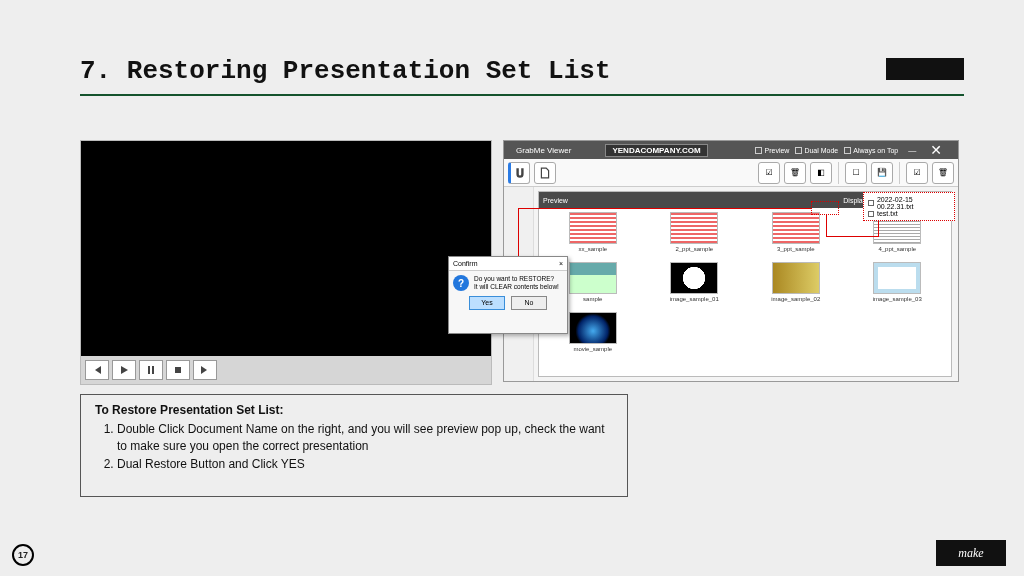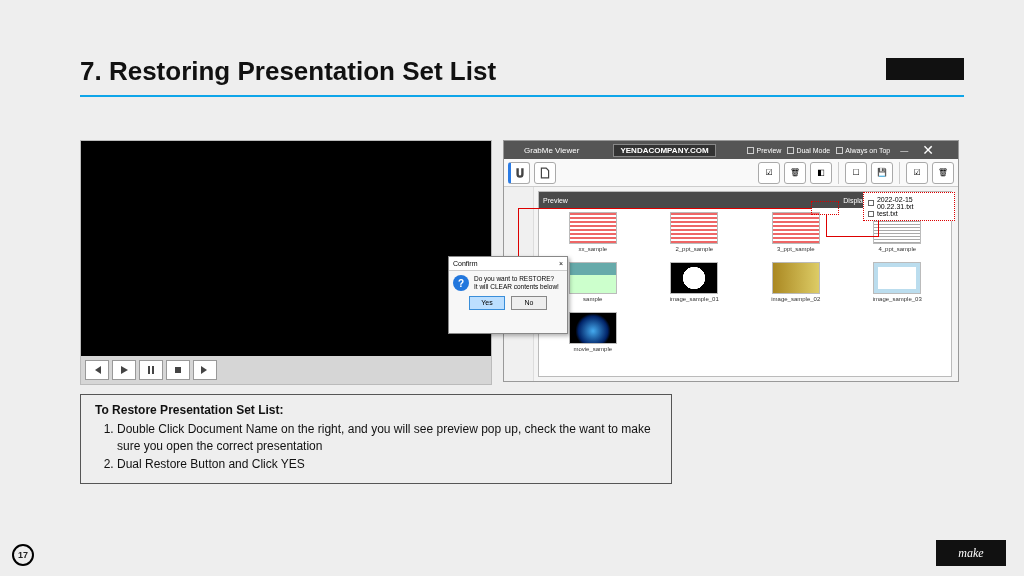--- a/index.html
+++ b/index.html
@@ -9,22 +9,23 @@
     background: #eeeeee;
     font-family: Arial, sans-serif;
     position: relative;
     overflow: hidden;
   }
 
   
   .title-row {
     position: absolute;
     left: 80px; top: 56px; right: 60px;
-    border-bottom: 2px solid #0ea5e9;
+    border-bottom: 2px solid #14532d;
     padding-bottom: 8px;
+    font-family: Liberation Mono, monospace;
   }
   .title-text {
     font-size: 26px;
     font-weight: bold;
     color: #111;
   }
   .title-bar-right {
     position: absolute;
     right: 60px;
     top: 58px;
@@ -61,23 +62,23 @@
     display: flex;
     align-items: center;
     justify-content: center;
   }
   .mc-btn svg { width: 10px; height: 10px; }
 
   
   .instructions {
     position: absolute;
     left: 80px; top: 394px;
-    width: 592px;
+    width: 548px;
     border: 1px solid #555;
-    padding: 8px 14px 10px;
+    padding: 8px 14px 23px;
     font-size: 12px;
     color: #111;
   }
   .instructions-title { font-weight: bold; margin-bottom: 4px; }
   .instructions ol {
     padding-left: 22px;
     line-height: 1.45;
   }
 
   
@@ -118,21 +119,21 @@
     background: #f4f4f4;
     border: 1px solid #999;
     font-size: 8px;
   }
   .gm-titlebar {
     height: 18px;
     background: #555;
     color: #fff;
     display: flex;
     align-items: center;
-    padding: 0 20px;
+    padding: 0 12px;
     gap: 6px;
     font-size: 8px;
   }
   .gm-brand-box {
     background: #333;
     border: 1px solid #888;
     padding: 1px 6px;
     color: #fff;
     font-weight: bold;
     font-size: 8px;

